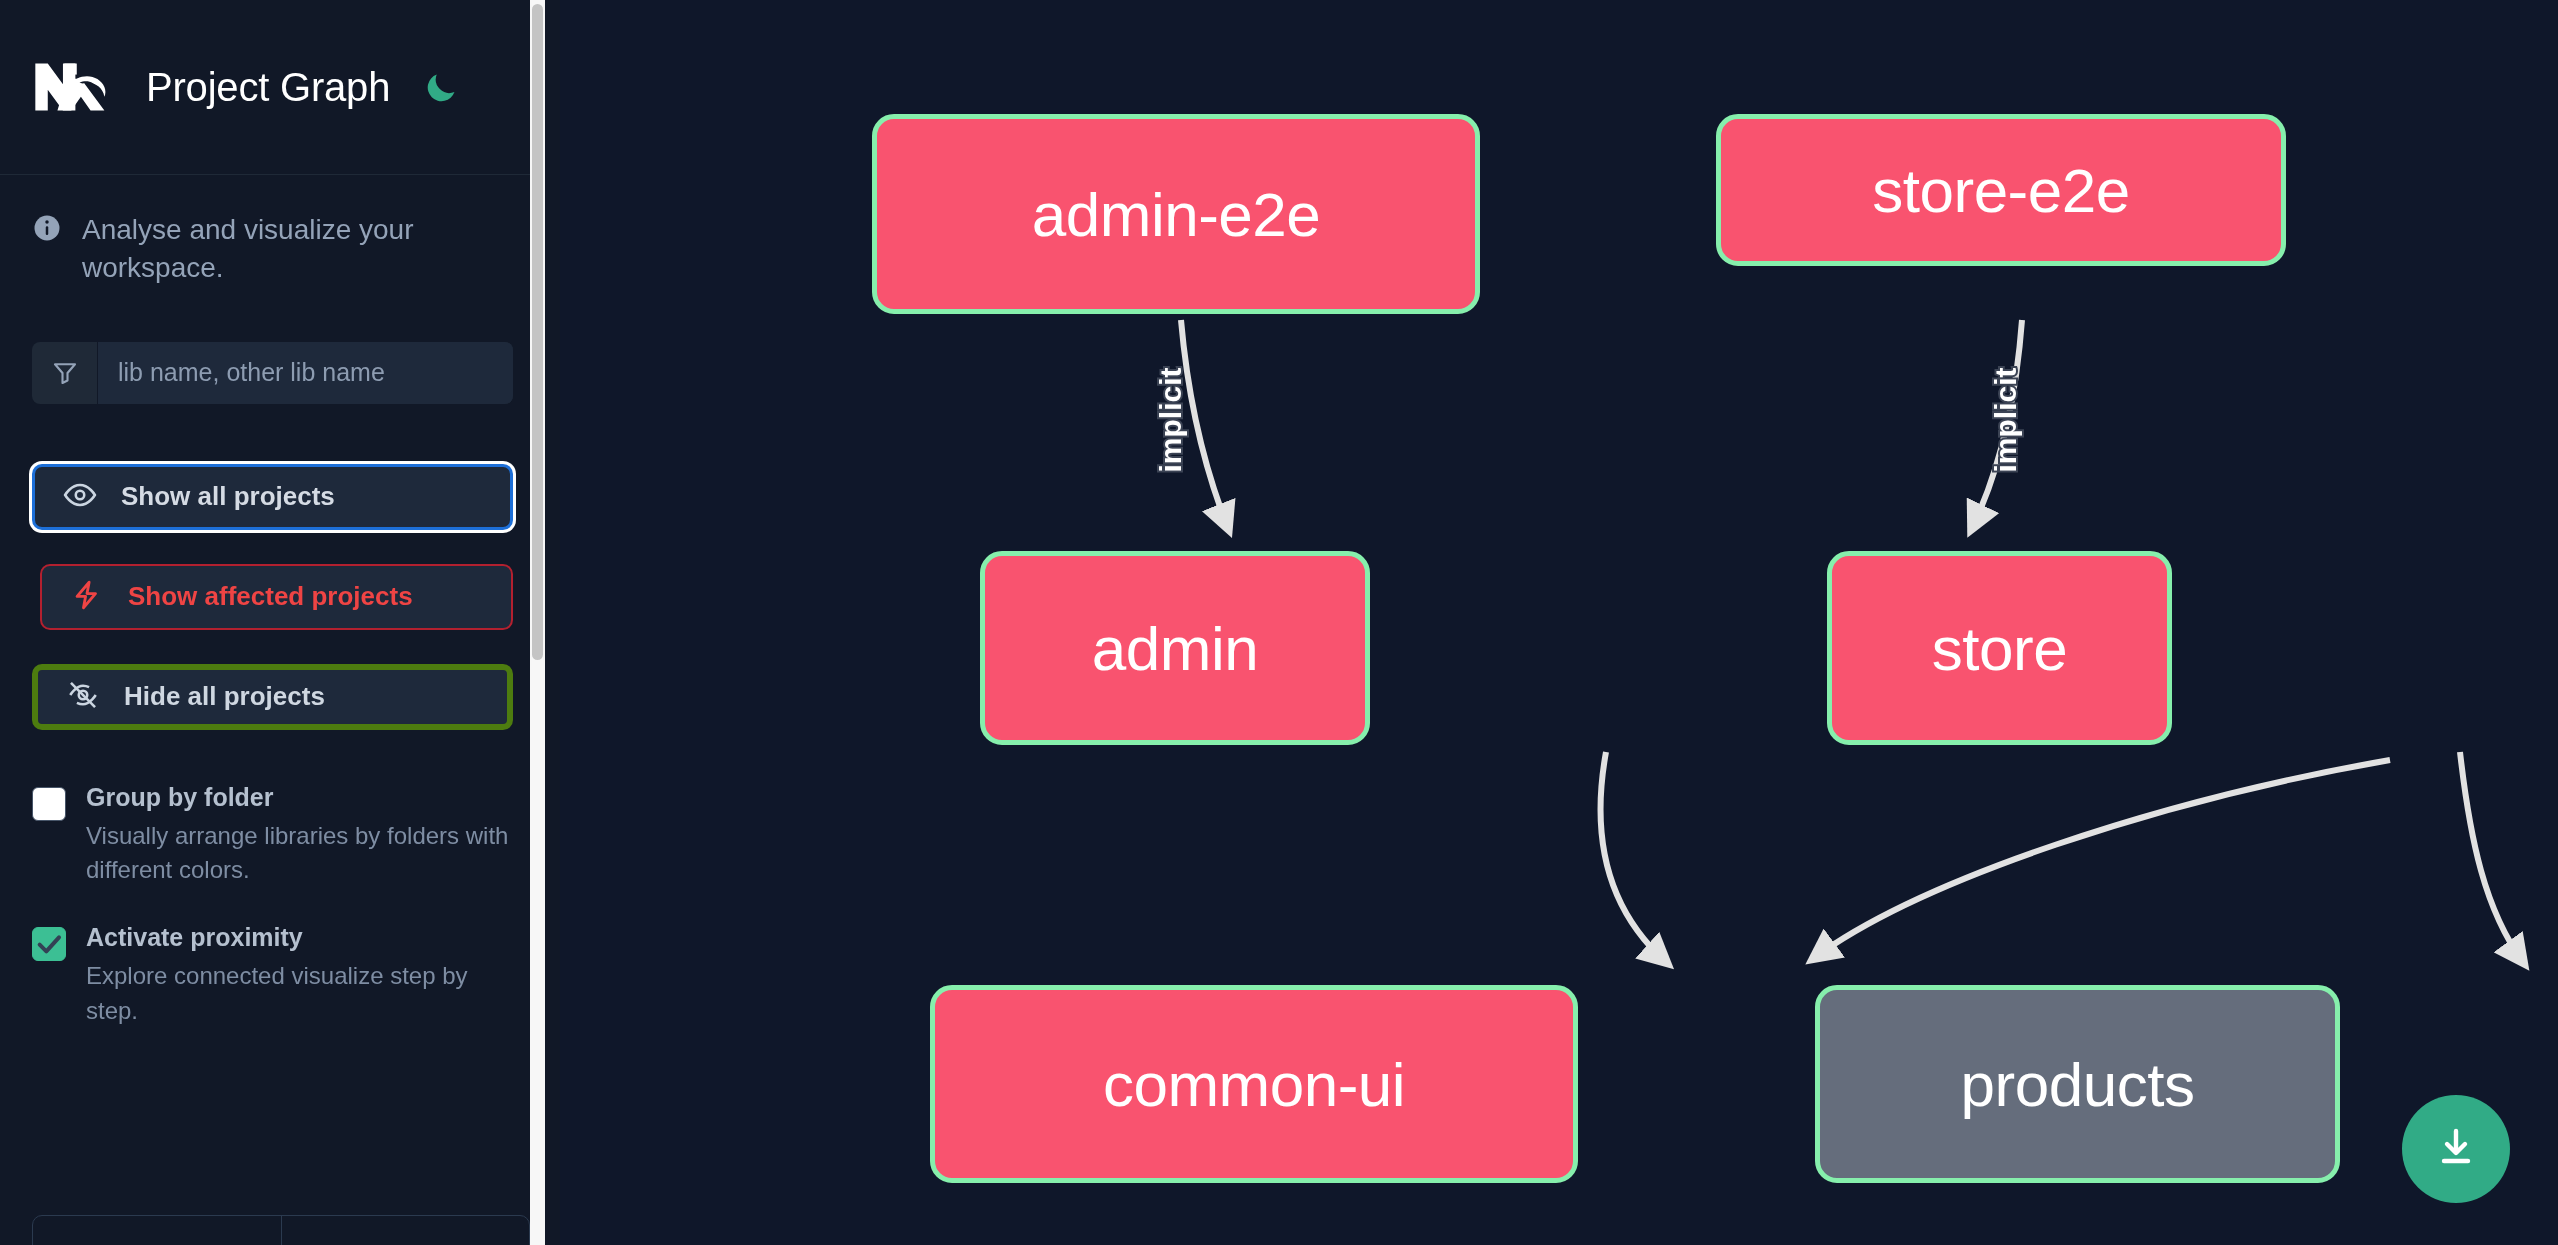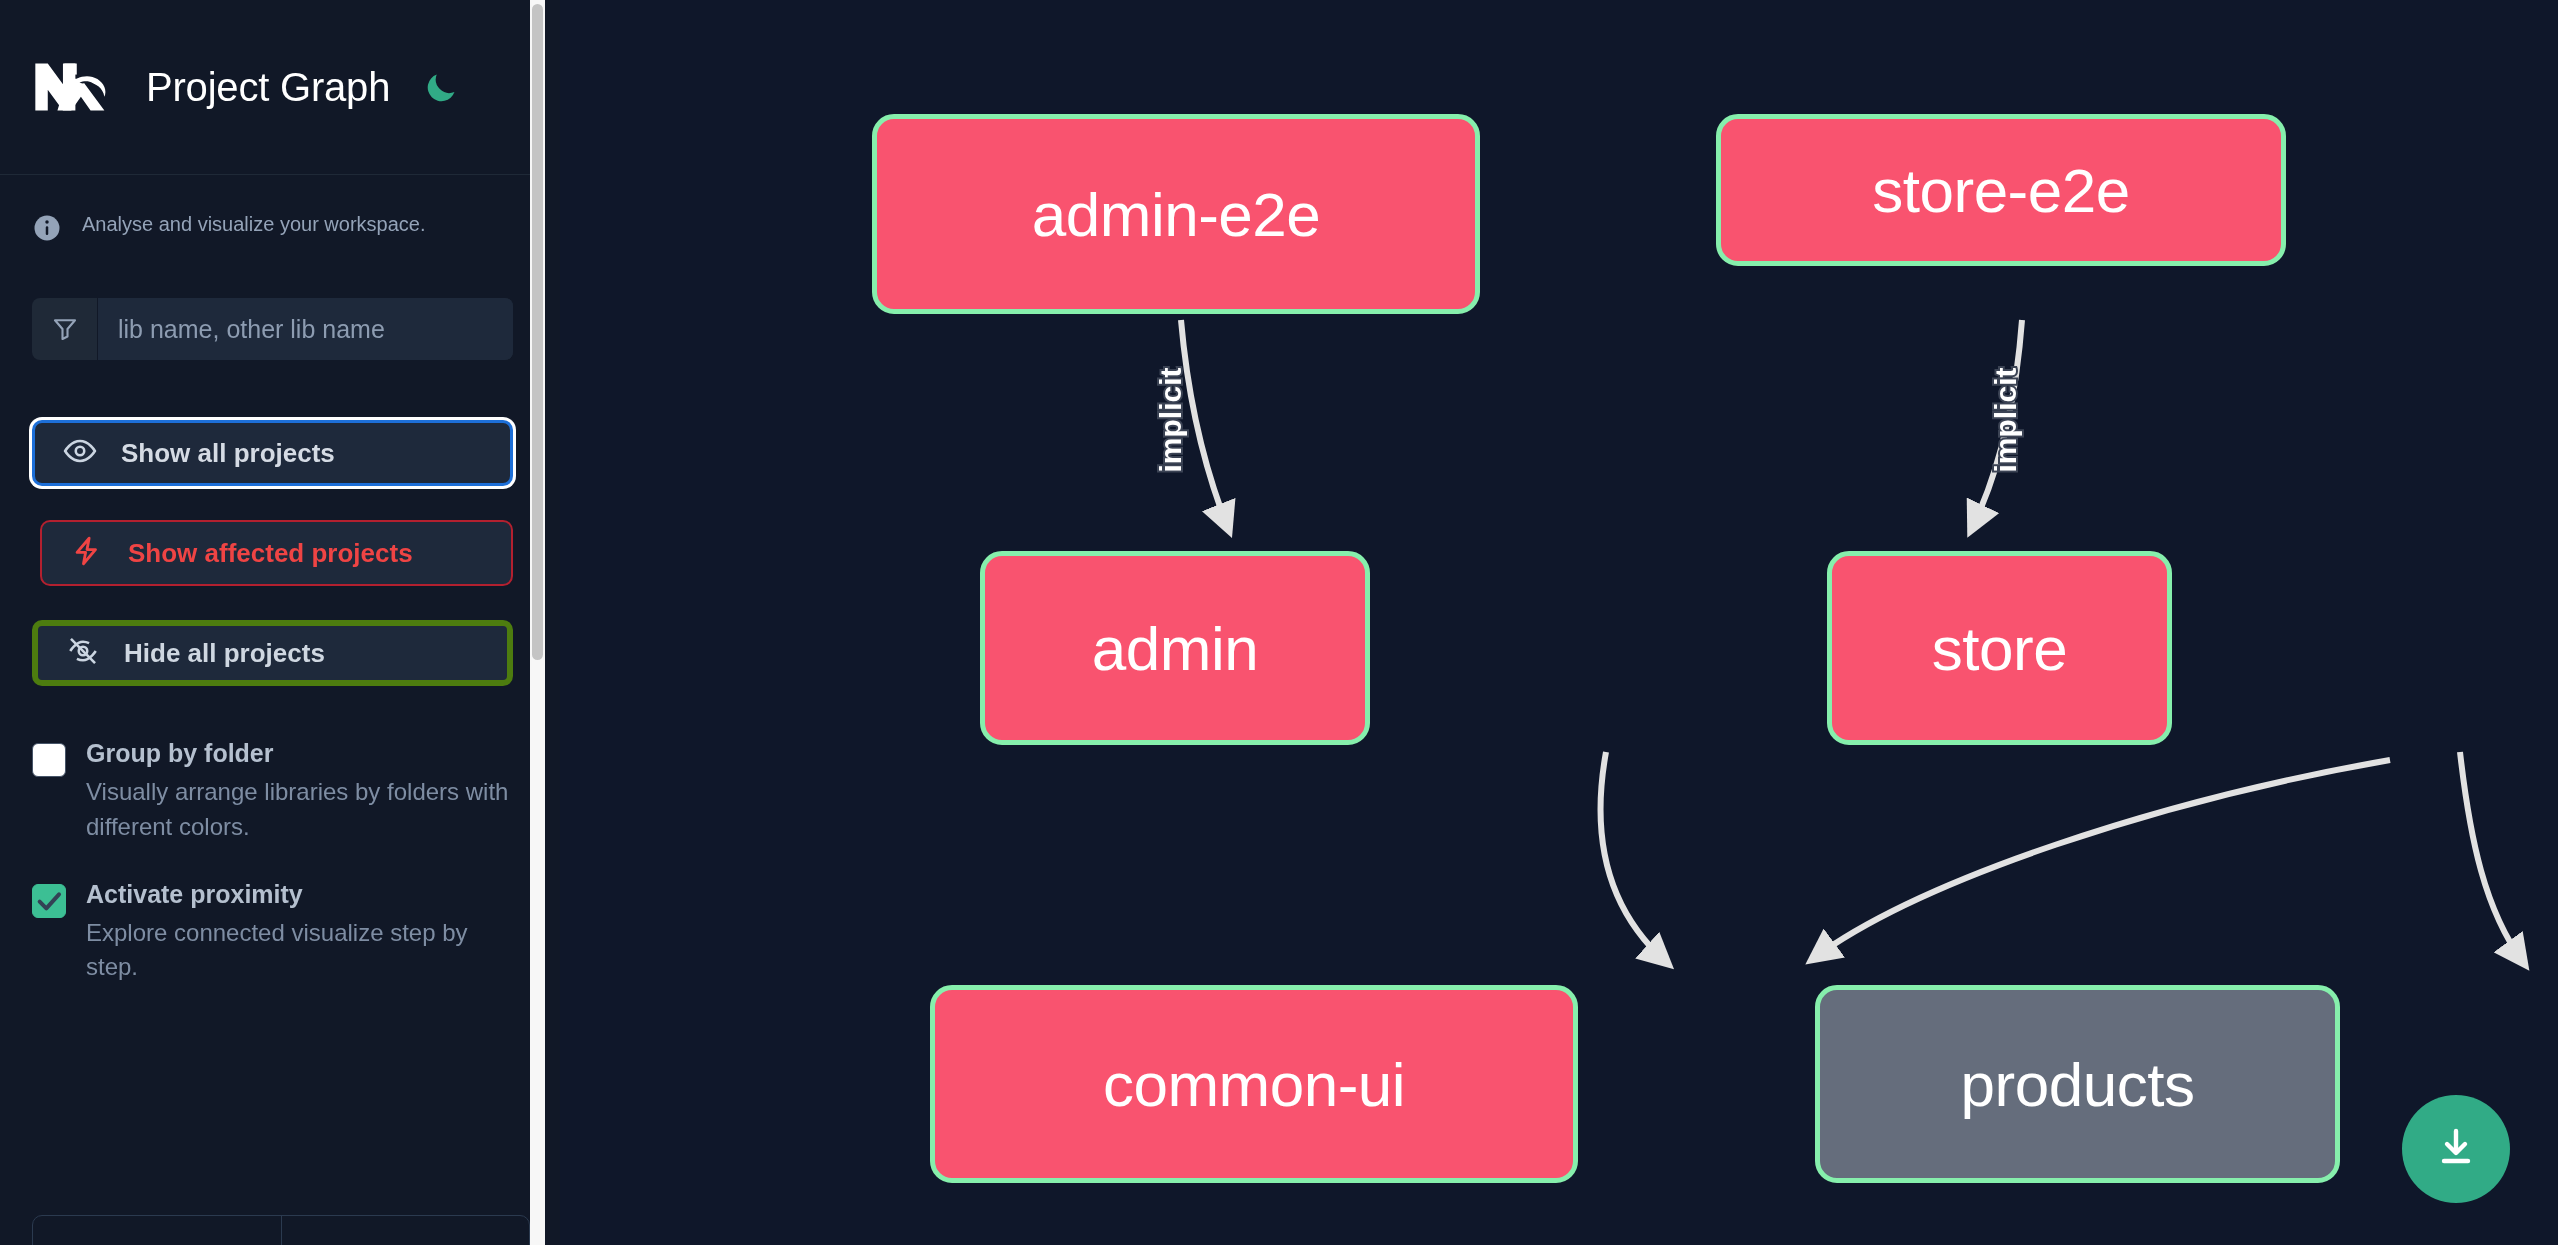--- a/index.html
+++ b/index.html
@@ -39,21 +39,21 @@
     display: flex; align-items: center; justify-content: center;
     cursor: pointer;
   }
 
   .sb-note {
     display: flex; align-items: flex-start;
     padding: 36px 32px 0 32px;
   }
   .info-icon { flex: 0 0 30px; width: 30px; height: 30px; margin-top: 2px; }
   .sb-note-text {
-    color: #94a3b8; font-size: 20px; line-height: 1.35;
+    color: #94a3b8; font-size: 28px; line-height: 1.35;
     margin-left: 20px;
   }
 
   .search-row {
     margin: 55px 32px 0 32px;
     height: 62px;
     display: flex; align-items: stretch;
     background: #1f2937;
     border-radius: 8px;
     overflow: hidden;

